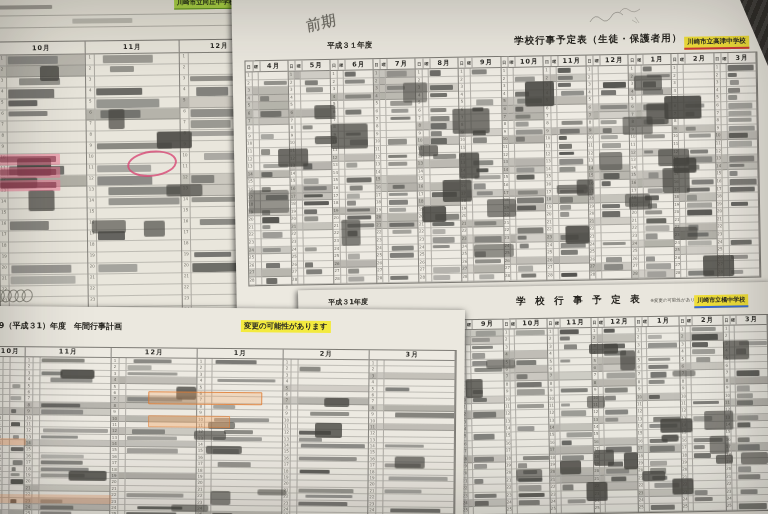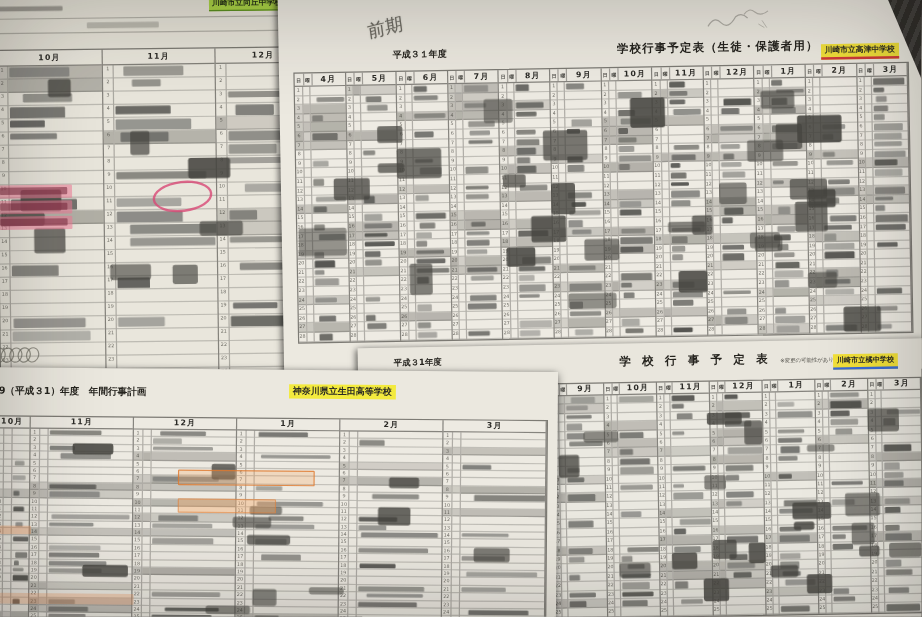--- a/index.html
+++ b/index.html
@@ -2834,21 +2834,21 @@
       <div class="patch" style="left: 199.184px; top: 102.164px; width: 31.6323px; height: 14.1173px; opacity: 0.83;"></div>
       <div class="patch" style="left: 279.323px; top: 137.293px; width: 26.824px; height: 11.7076px; opacity: 0.61;"></div>
       <div class="patch" style="left: 97.8329px; top: 142.251px; width: 21.5998px; height: 13.345px; opacity: 0.81;"></div>
       <div class="patch" style="left: 126.167px; top: 77.6557px; width: 17.8634px; height: 12.1306px; opacity: 0.6;"></div>
       <div class="patch" style="left: 4.98735px; top: 58.5635px; width: 17.4316px; height: 19.9249px; opacity: 0.77;"></div>
     </div>
 </div>
 
 <div class="sheet sheet-c">
   <div class="ptitle" style="left:6px;top:14px;font-size:8px">9（平成３1）年度　年間行事計画</div>
-  <span class="hl hl-yellow2" style="position: absolute; left: 248px; top: 12px; font-size: 7.5px; background: rgb(243, 234, 62);">神奈川県立生田高等学校</span>
+  <span class="hl hl-yellow2" style="position: absolute; left: 248px; top: 12px; font-size: 7.5px; background: rgb(243, 234, 62);">変更の可能性があります</span>
   <div id="tableC" class="ptable" style="left:2px;top:40px">
       <div class="tgroup" style="width: 30px;">
         <div class="thead" style="height: 10px;">
           <span class="mon">10月</span>
         </div>
         <div class="tbody">
           <div class="tcol" style="width: 8px;">
             <div class="tcell num" style="height: 6.4px;">1</div>
             <div class="tcell num" style="height: 6.4px;">2</div>
             <div class="tcell num" style="height: 6.4px;">3</div>

